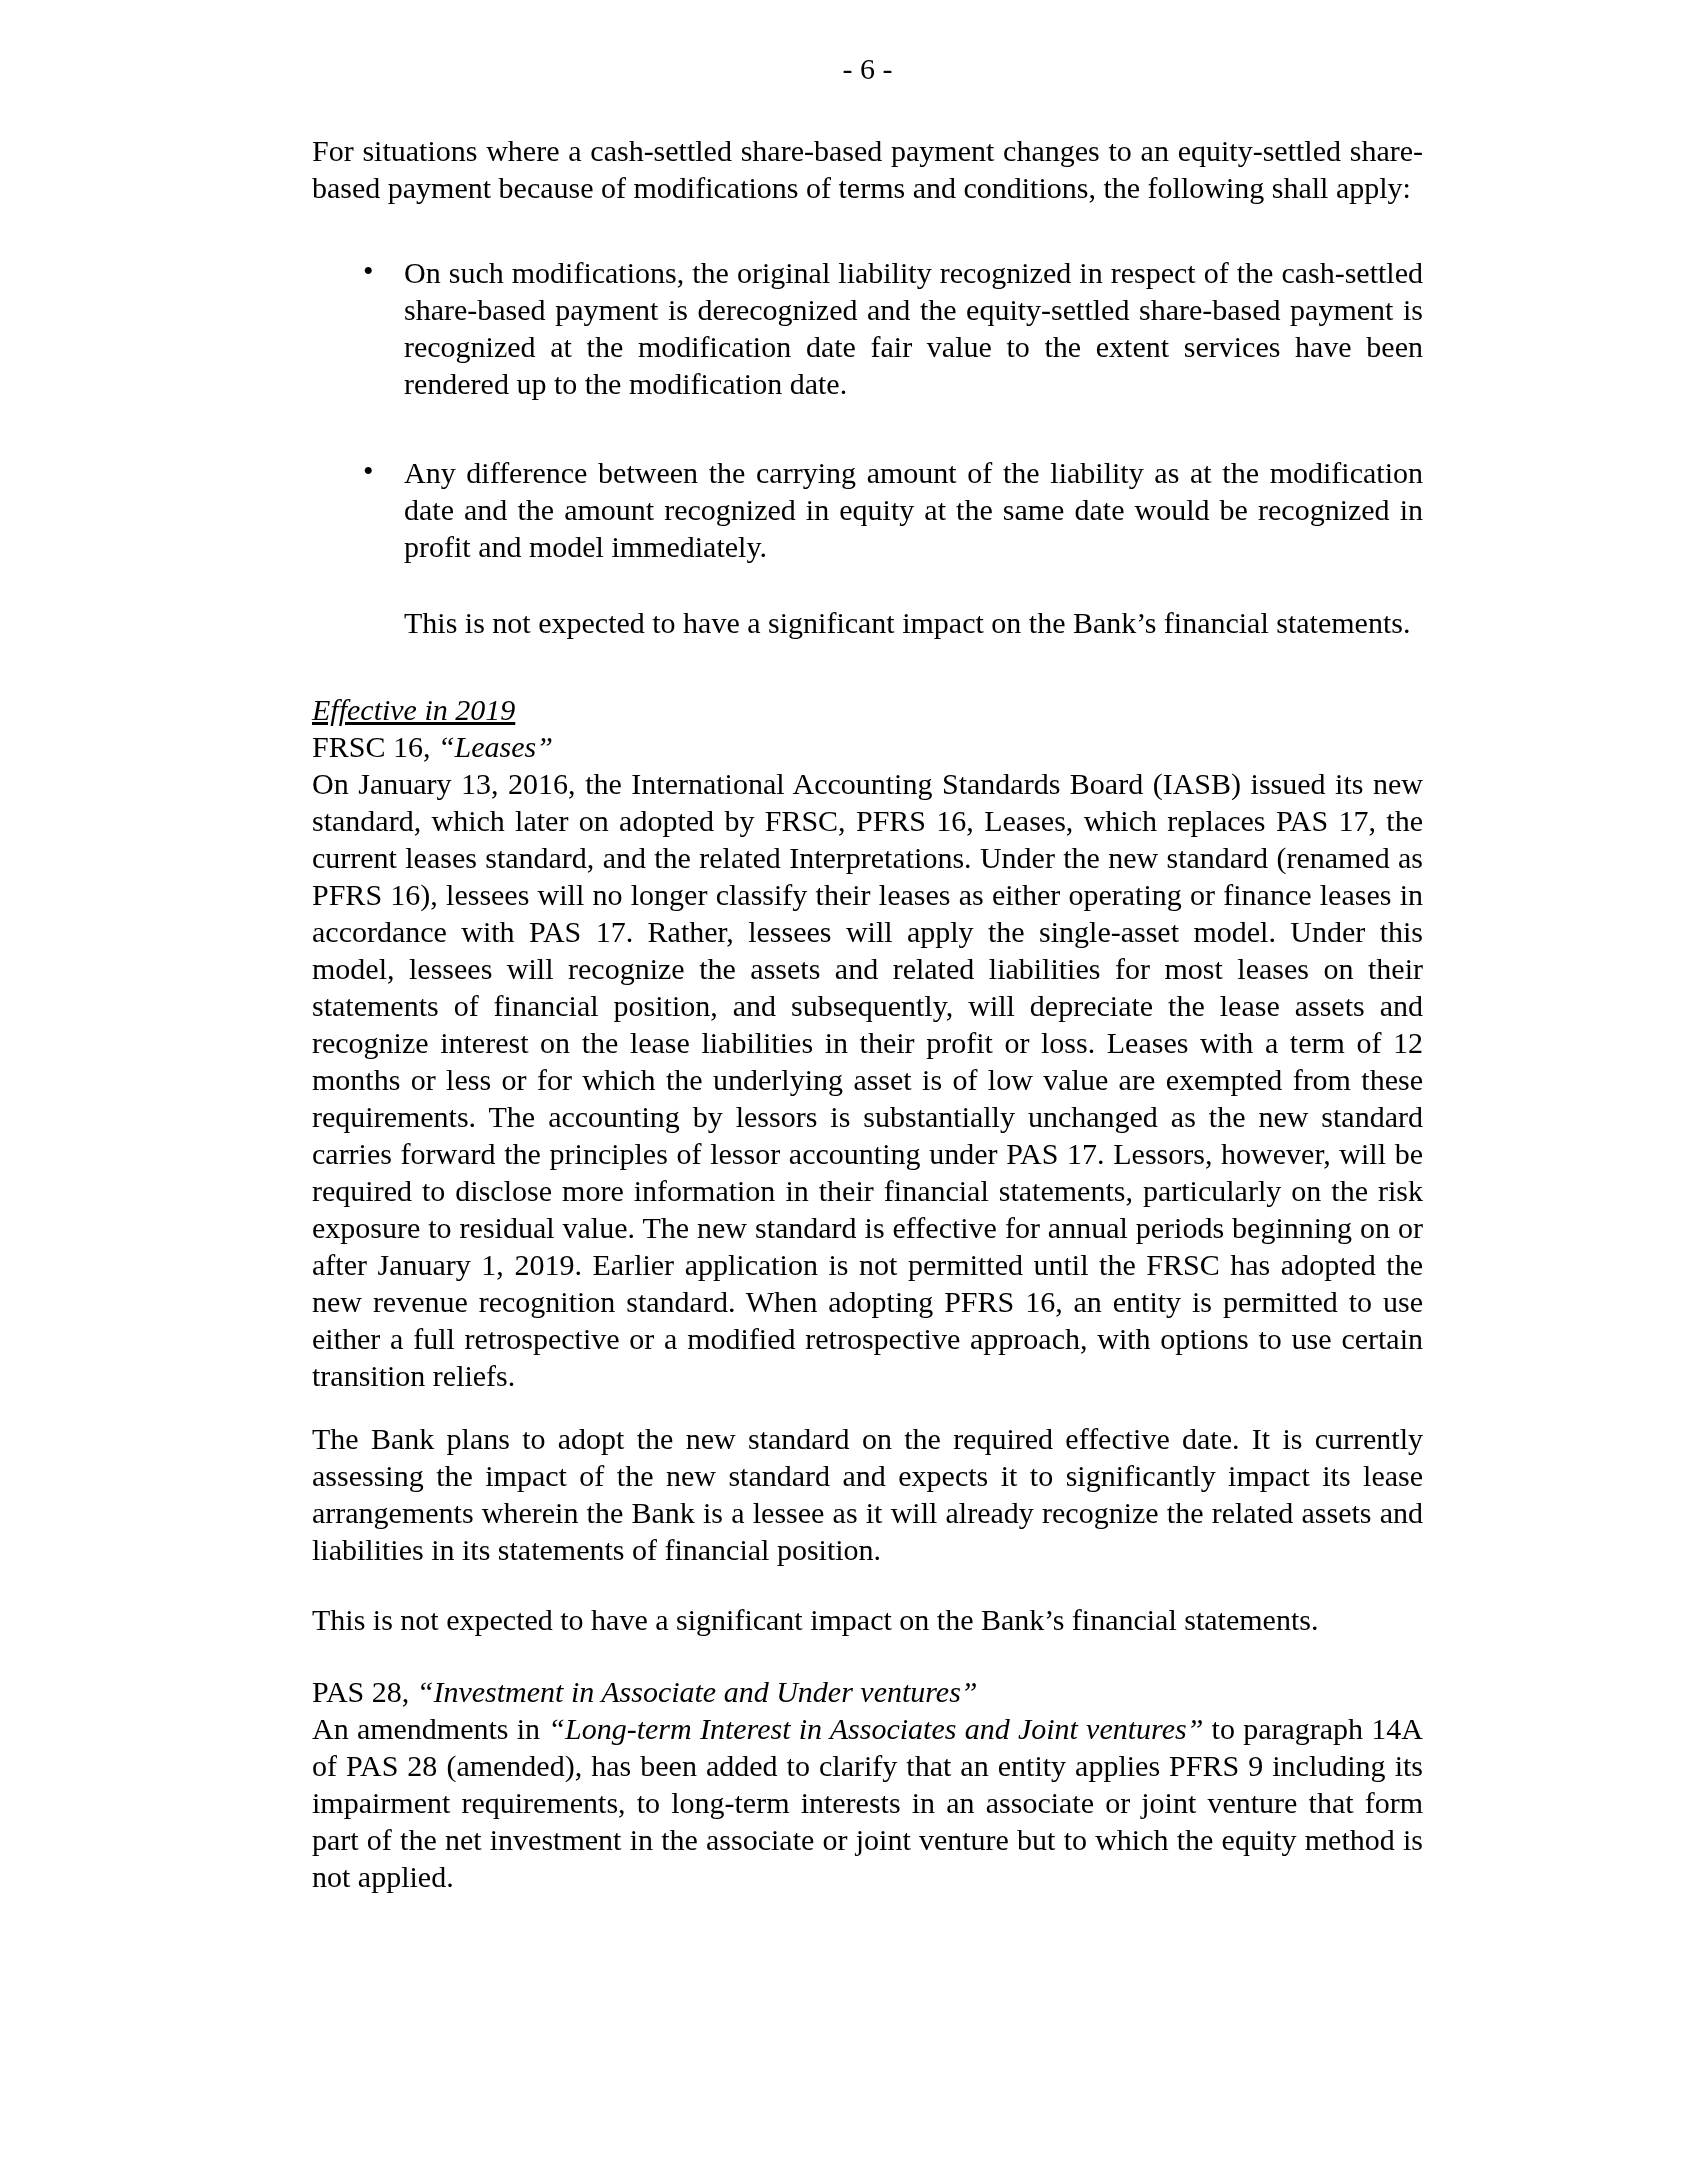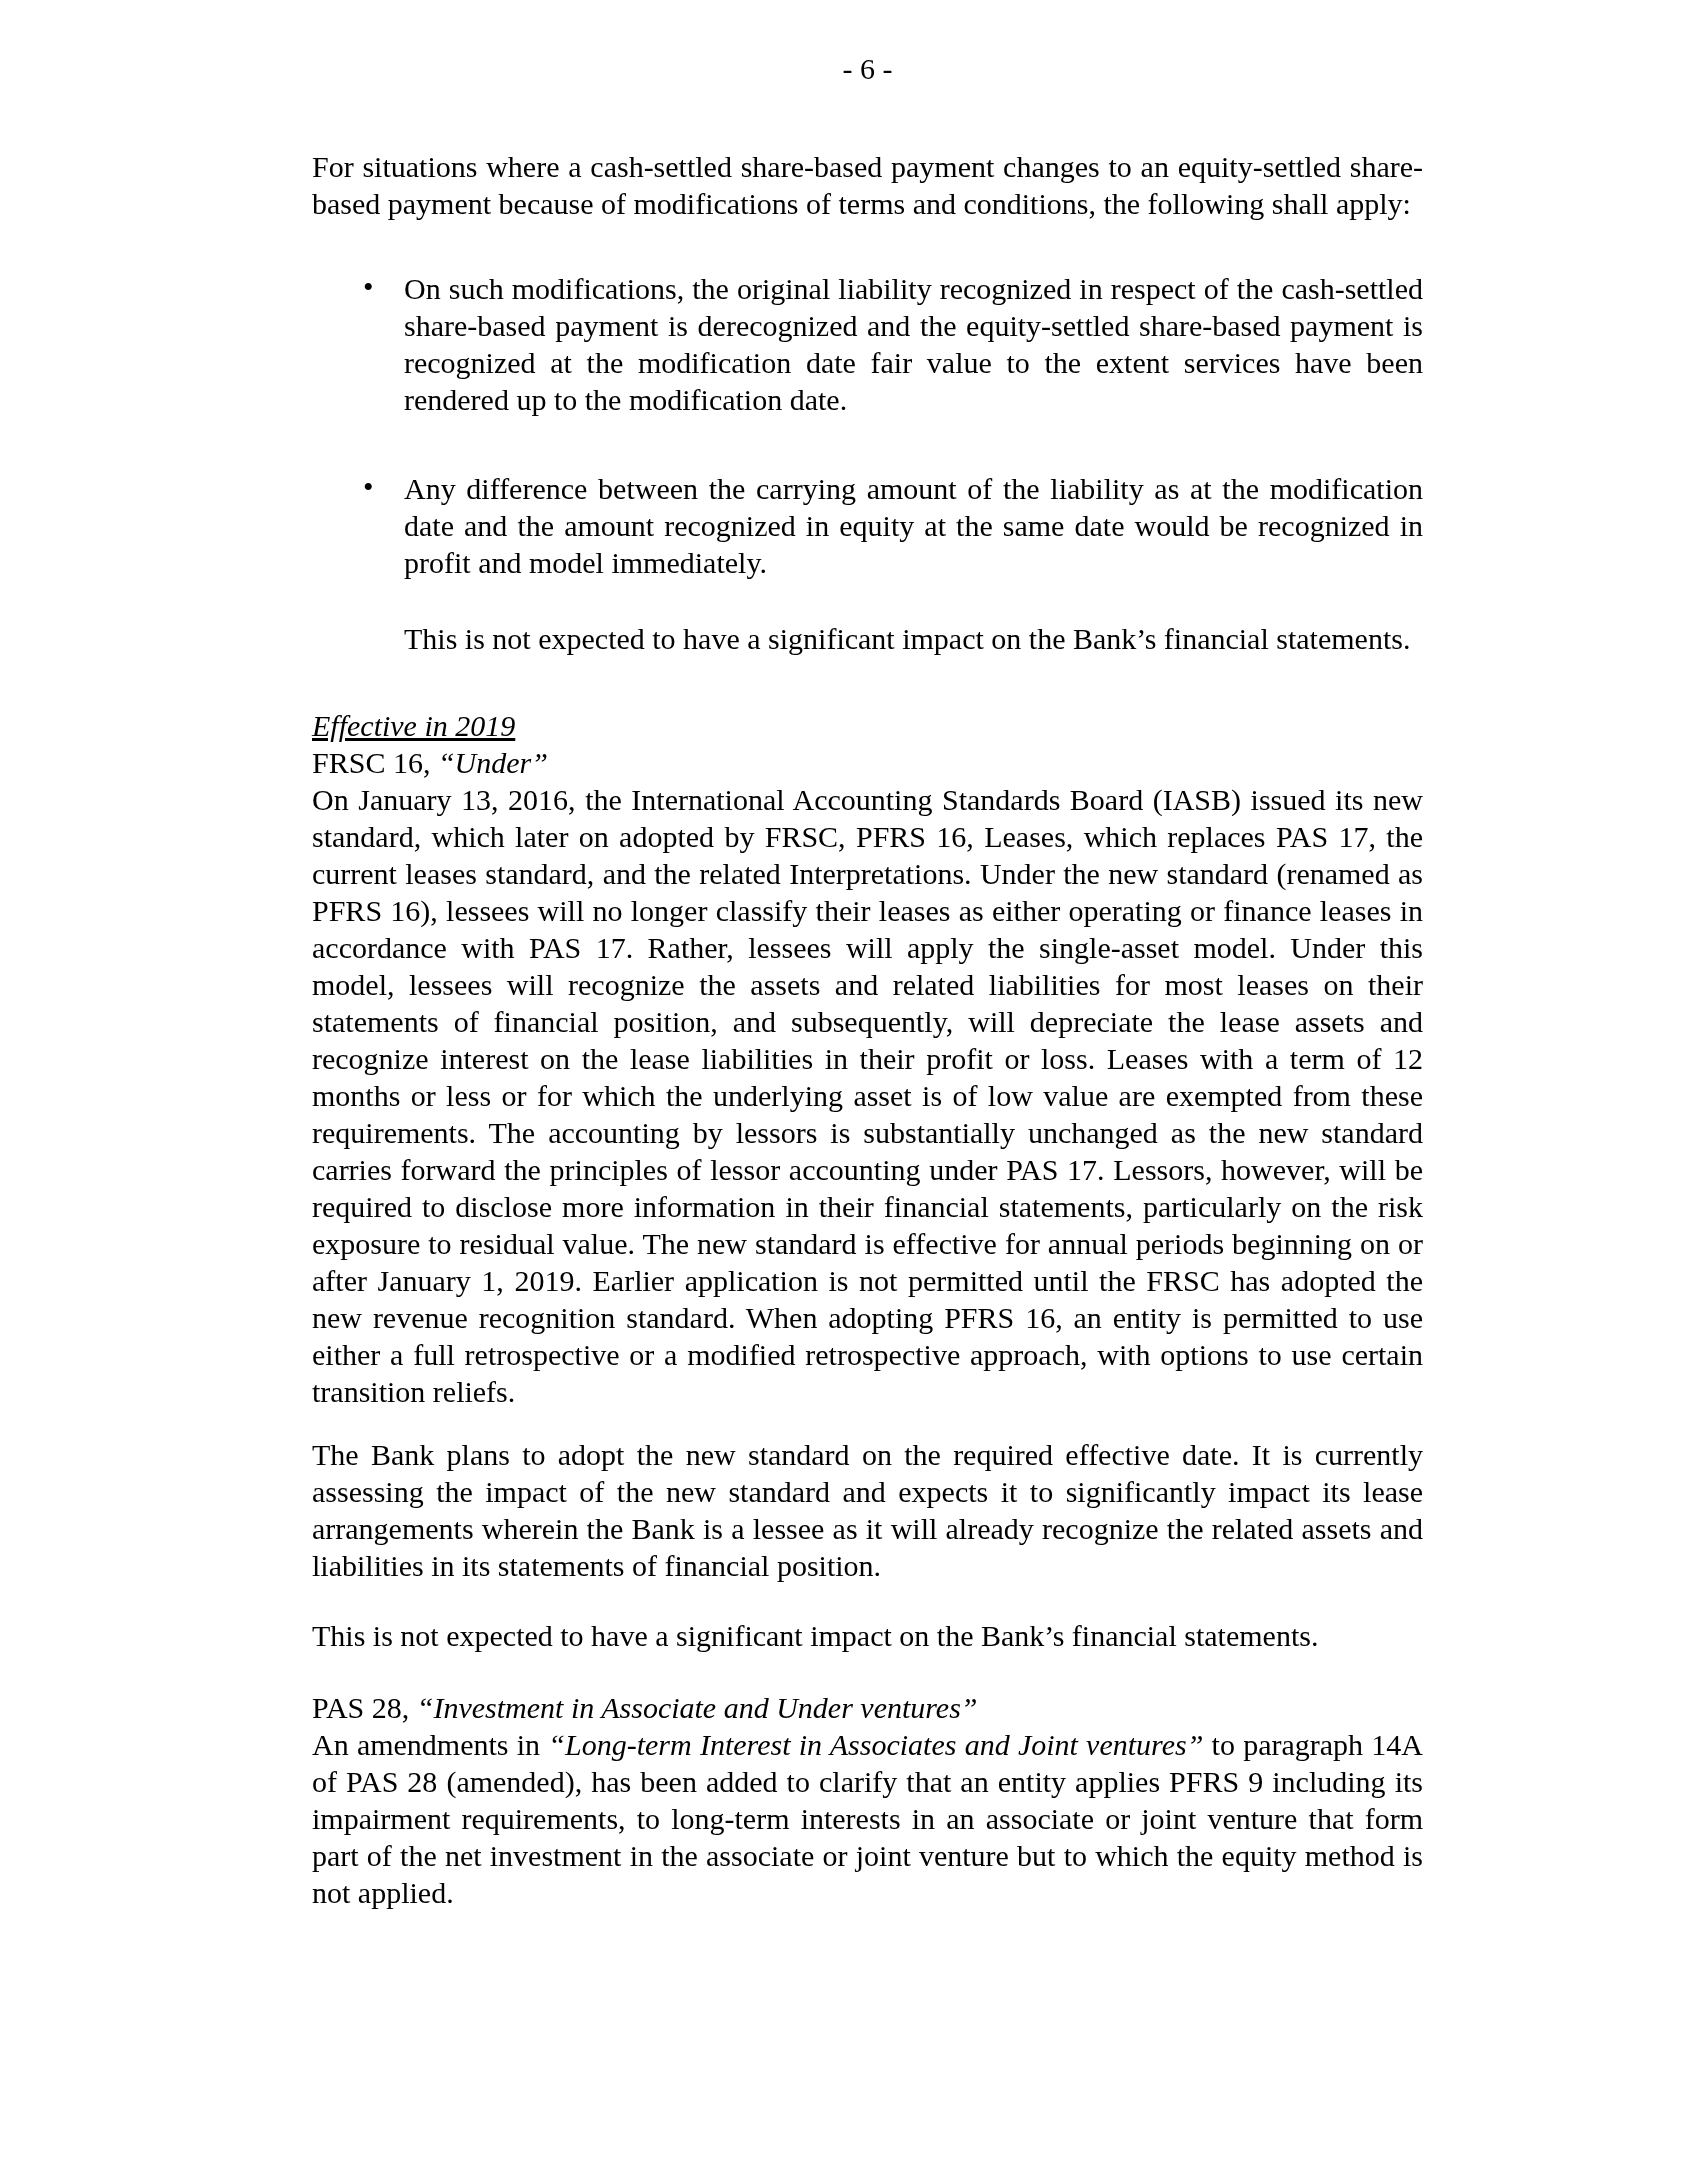--- a/index.html
+++ b/index.html
@@ -20,21 +20,21 @@
     top: 50px;
     left: 312px;
     width: 1111px;
     text-align: center;
     font-size: 30px;
     line-height: 37px;
   }
   .doc {
     position: absolute;
     left: 312px;
-    top: 148px;
+    top: 132px;
     width: 1111px;
     font-size: 30px;
     line-height: 37px;
     text-align: justify;
   }
   .doc p { margin: 0; padding: 0; }
   .bullets {
     list-style: none;
     margin: 48px 0 0 0;
     padding: 0;
@@ -78,21 +78,21 @@
       <li>
         <span class="bullet-mark">•</span>
         <span>Any difference between the carrying amount of the liability as at the modification date and the amount recognized in equity at the same date would be recognized in profit and model immediately.</span>
       </li>
     </ul>
 
     <p class="indent-note">This is not expected to have a significant impact on the Bank’s financial statements.</p>
 
     <p class="section-heading"><span class="italic underline">Effective in 2019</span></p>
 
-    <p><span>FRSC 16, </span><span class="italic">“Under”</span></p>
+    <p><span>FRSC 16, </span><span class="italic">“Leases”</span></p>
 
     <p>On January 13, 2016, the International Accounting Standards Board (IASB) issued its new standard, which later on adopted by FRSC, PFRS 16, Leases, which replaces PAS 17, the current leases standard, and the related Interpretations.  Under the new standard (renamed as PFRS 16), lessees will no longer classify their leases as either operating or finance leases in accordance with PAS 17.  Rather, lessees will apply the single-asset model.  Under this model, lessees will recognize the assets and related liabilities for most leases on their statements of financial position, and subsequently, will depreciate the lease assets and recognize interest on the lease liabilities in their profit or loss.  Leases with a term of 12 months or less or for which the underlying asset is of low value are exempted from these requirements.  The accounting by lessors is substantially unchanged as the new standard carries forward the principles of lessor accounting under PAS 17.  Lessors, however, will be required to disclose more information in their financial statements, particularly on the risk exposure to residual value.  The new standard is effective for annual periods beginning on or after January 1, 2019.  Earlier application is not permitted until the FRSC has adopted the new revenue recognition standard.  When adopting PFRS 16, an entity is permitted to use either a full retrospective or a modified retrospective approach, with options to use certain transition reliefs.</p>
 
     <p class="para-bank">The Bank plans to adopt the new standard on the required effective date. It is currently assessing the impact of the new standard and expects it to significantly impact its lease arrangements wherein the Bank is a lessee as it will already recognize the related assets and liabilities in its statements of financial position.</p>
 
     <p class="impact-note">This is not expected to have a significant impact on the Bank’s financial statements.</p>
 
     <p class="pas-heading"><span>PAS 28, </span><span class="italic">“Investment in Associate and Under ventures”</span></p>
 
     <p><span>An amendments in </span><span class="italic">“Long-term Interest in Associates and Joint ventures”</span><span> to paragraph 14A of PAS 28 (amended), has been added to clarify that an entity applies PFRS 9 including its impairment requirements, to long-term interests in an associate or joint venture that form part of the net investment in the associate or joint venture but to which the equity method is not applied.</span></p>

